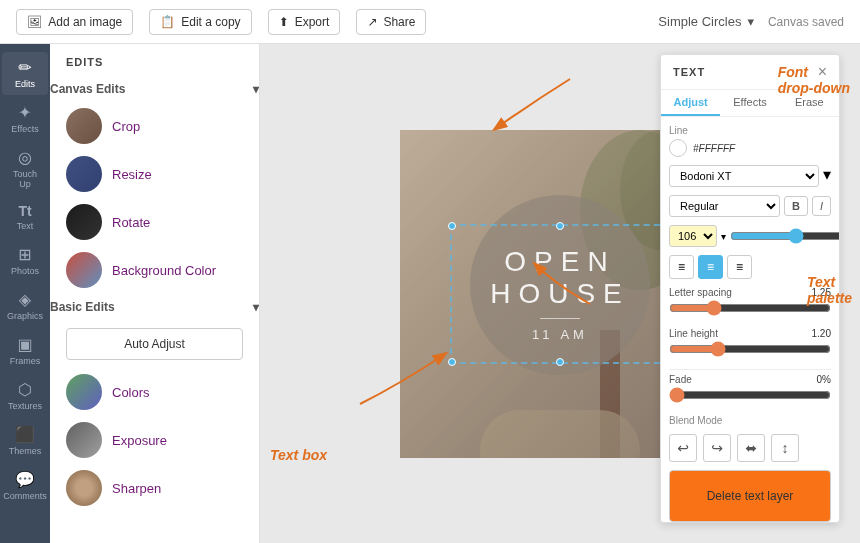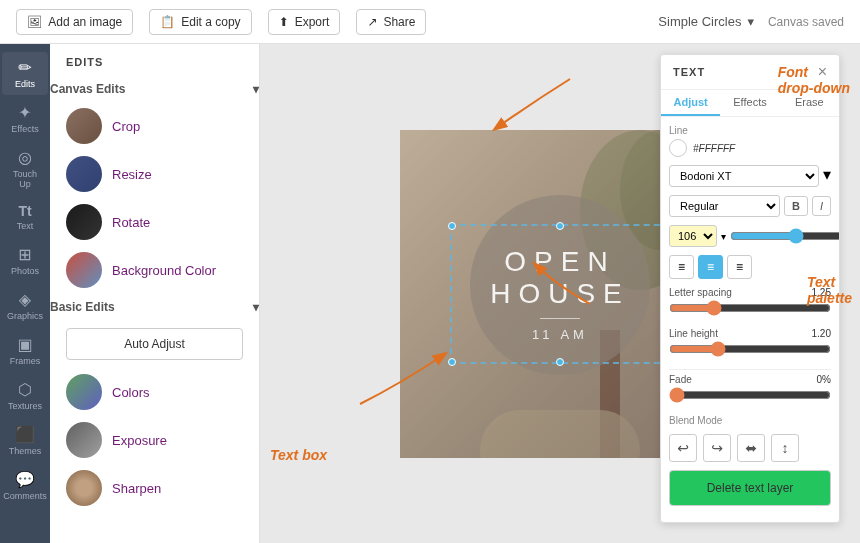--- a/index.html
+++ b/index.html
@@ -150,22 +150,22 @@
       width: 100%; padding: 4px 6px; border: 1px solid #ccc; border-radius: 3px;
       font-size: 11px; background: #fff; cursor: pointer;
     }
     .icon-btn-row { display: flex; gap: 6px; margin: 4px 0; }
     .icon-btn {
       width: 28px; height: 28px; border: 1px solid #ccc; border-radius: 3px;
       display: flex; align-items: center; justify-content: center; cursor: pointer;
       font-size: 14px; background: #fff; color: #555;
     }
     .delete-btn {
-      width: 100%; padding: 10px; border: 1px solid #ccc; border-radius: 4px;
-      background: #22c55e; cursor: pointer; font-size: 12px; color: #333; margin: 4px 0;
+      width: 100%; padding: 18px; border: 1px solid #ccc; border-radius: 4px;
+      background: #f97316; cursor: pointer; font-size: 12px; color: #333; margin: 4px 0;
     }
     .divider { height: 1px; background: #eee; margin: 4px 0; }
 
     
     .annotation-container { position: absolute; inset: 0; pointer-events: none; }
     .annotation-text {
       position: absolute; font-size: 13px; font-weight: 700; color: #e07020;
       font-style: italic;
     }
 

